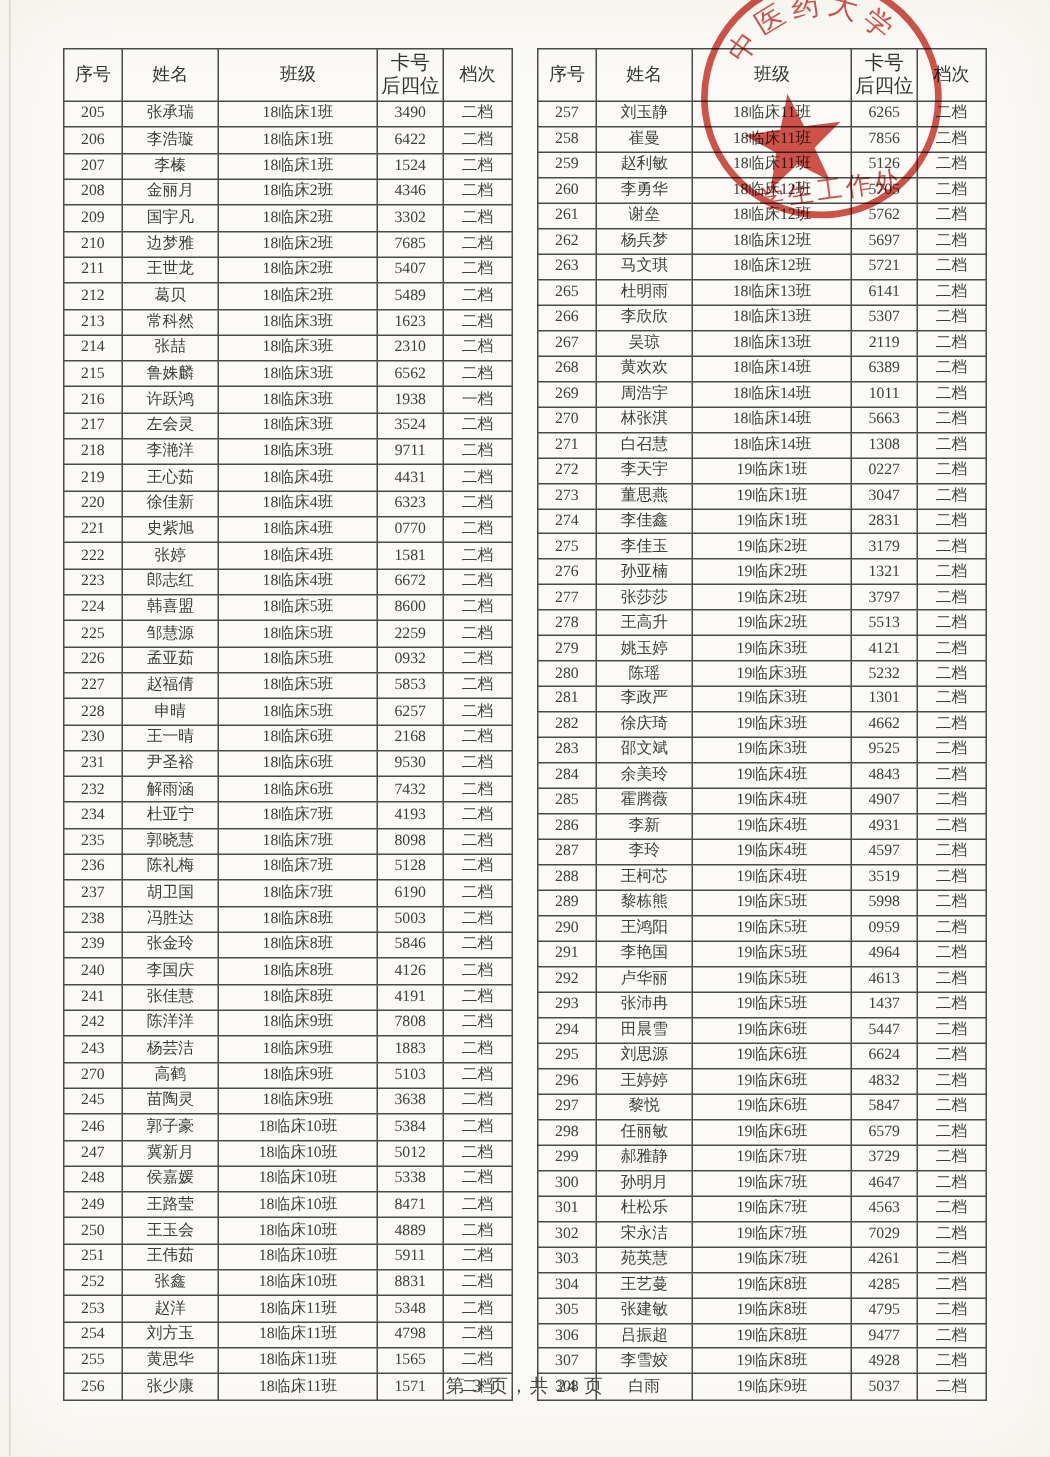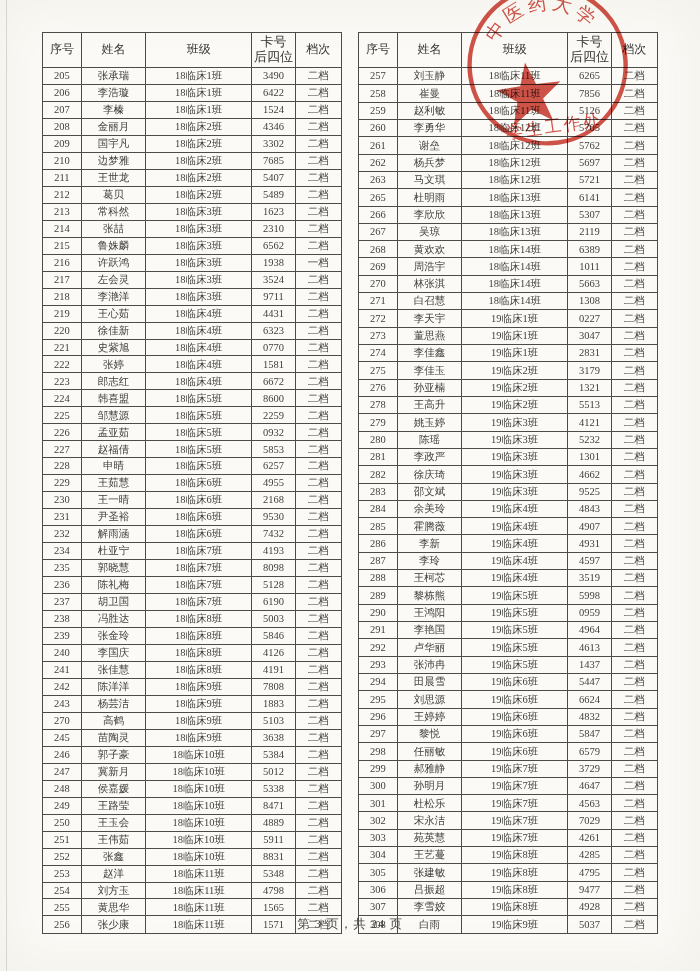--- a/index.html
+++ b/index.html
@@ -260,27 +260,20 @@
             <td>二档</td>
           </tr>
           <tr>
             <td>228</td>
             <td>申晴</td>
             <td>18临床5班</td>
             <td>6257</td>
             <td>二档</td>
           </tr>
           <tr>
-            <td>229</td>
-            <td>王茹慧</td>
-            <td>18临床6班</td>
-            <td>4955</td>
-            <td>二档</td>
-          </tr>
-          <tr>
             <td>230</td>
             <td>王一晴</td>
             <td>18临床6班</td>
             <td>2168</td>
             <td>二档</td>
           </tr>
           <tr>
             <td>231</td>
             <td>尹圣裕</td>
             <td>18临床6班</td>
@@ -608,20 +601,27 @@
             <td>二档</td>
           </tr>
           <tr>
             <td>276</td>
             <td>孙亚楠</td>
             <td>19临床2班</td>
             <td>1321</td>
             <td>二档</td>
           </tr>
           <tr>
+            <td>277</td>
+            <td>张莎莎</td>
+            <td>19临床2班</td>
+            <td>3797</td>
+            <td>二档</td>
+          </tr>
+          <tr>
             <td>278</td>
             <td>王高升</td>
             <td>19临床2班</td>
             <td>5513</td>
             <td>二档</td>
           </tr>
           <tr>
             <td>279</td>
             <td>姚玉婷</td>
             <td>19临床3班</td>

